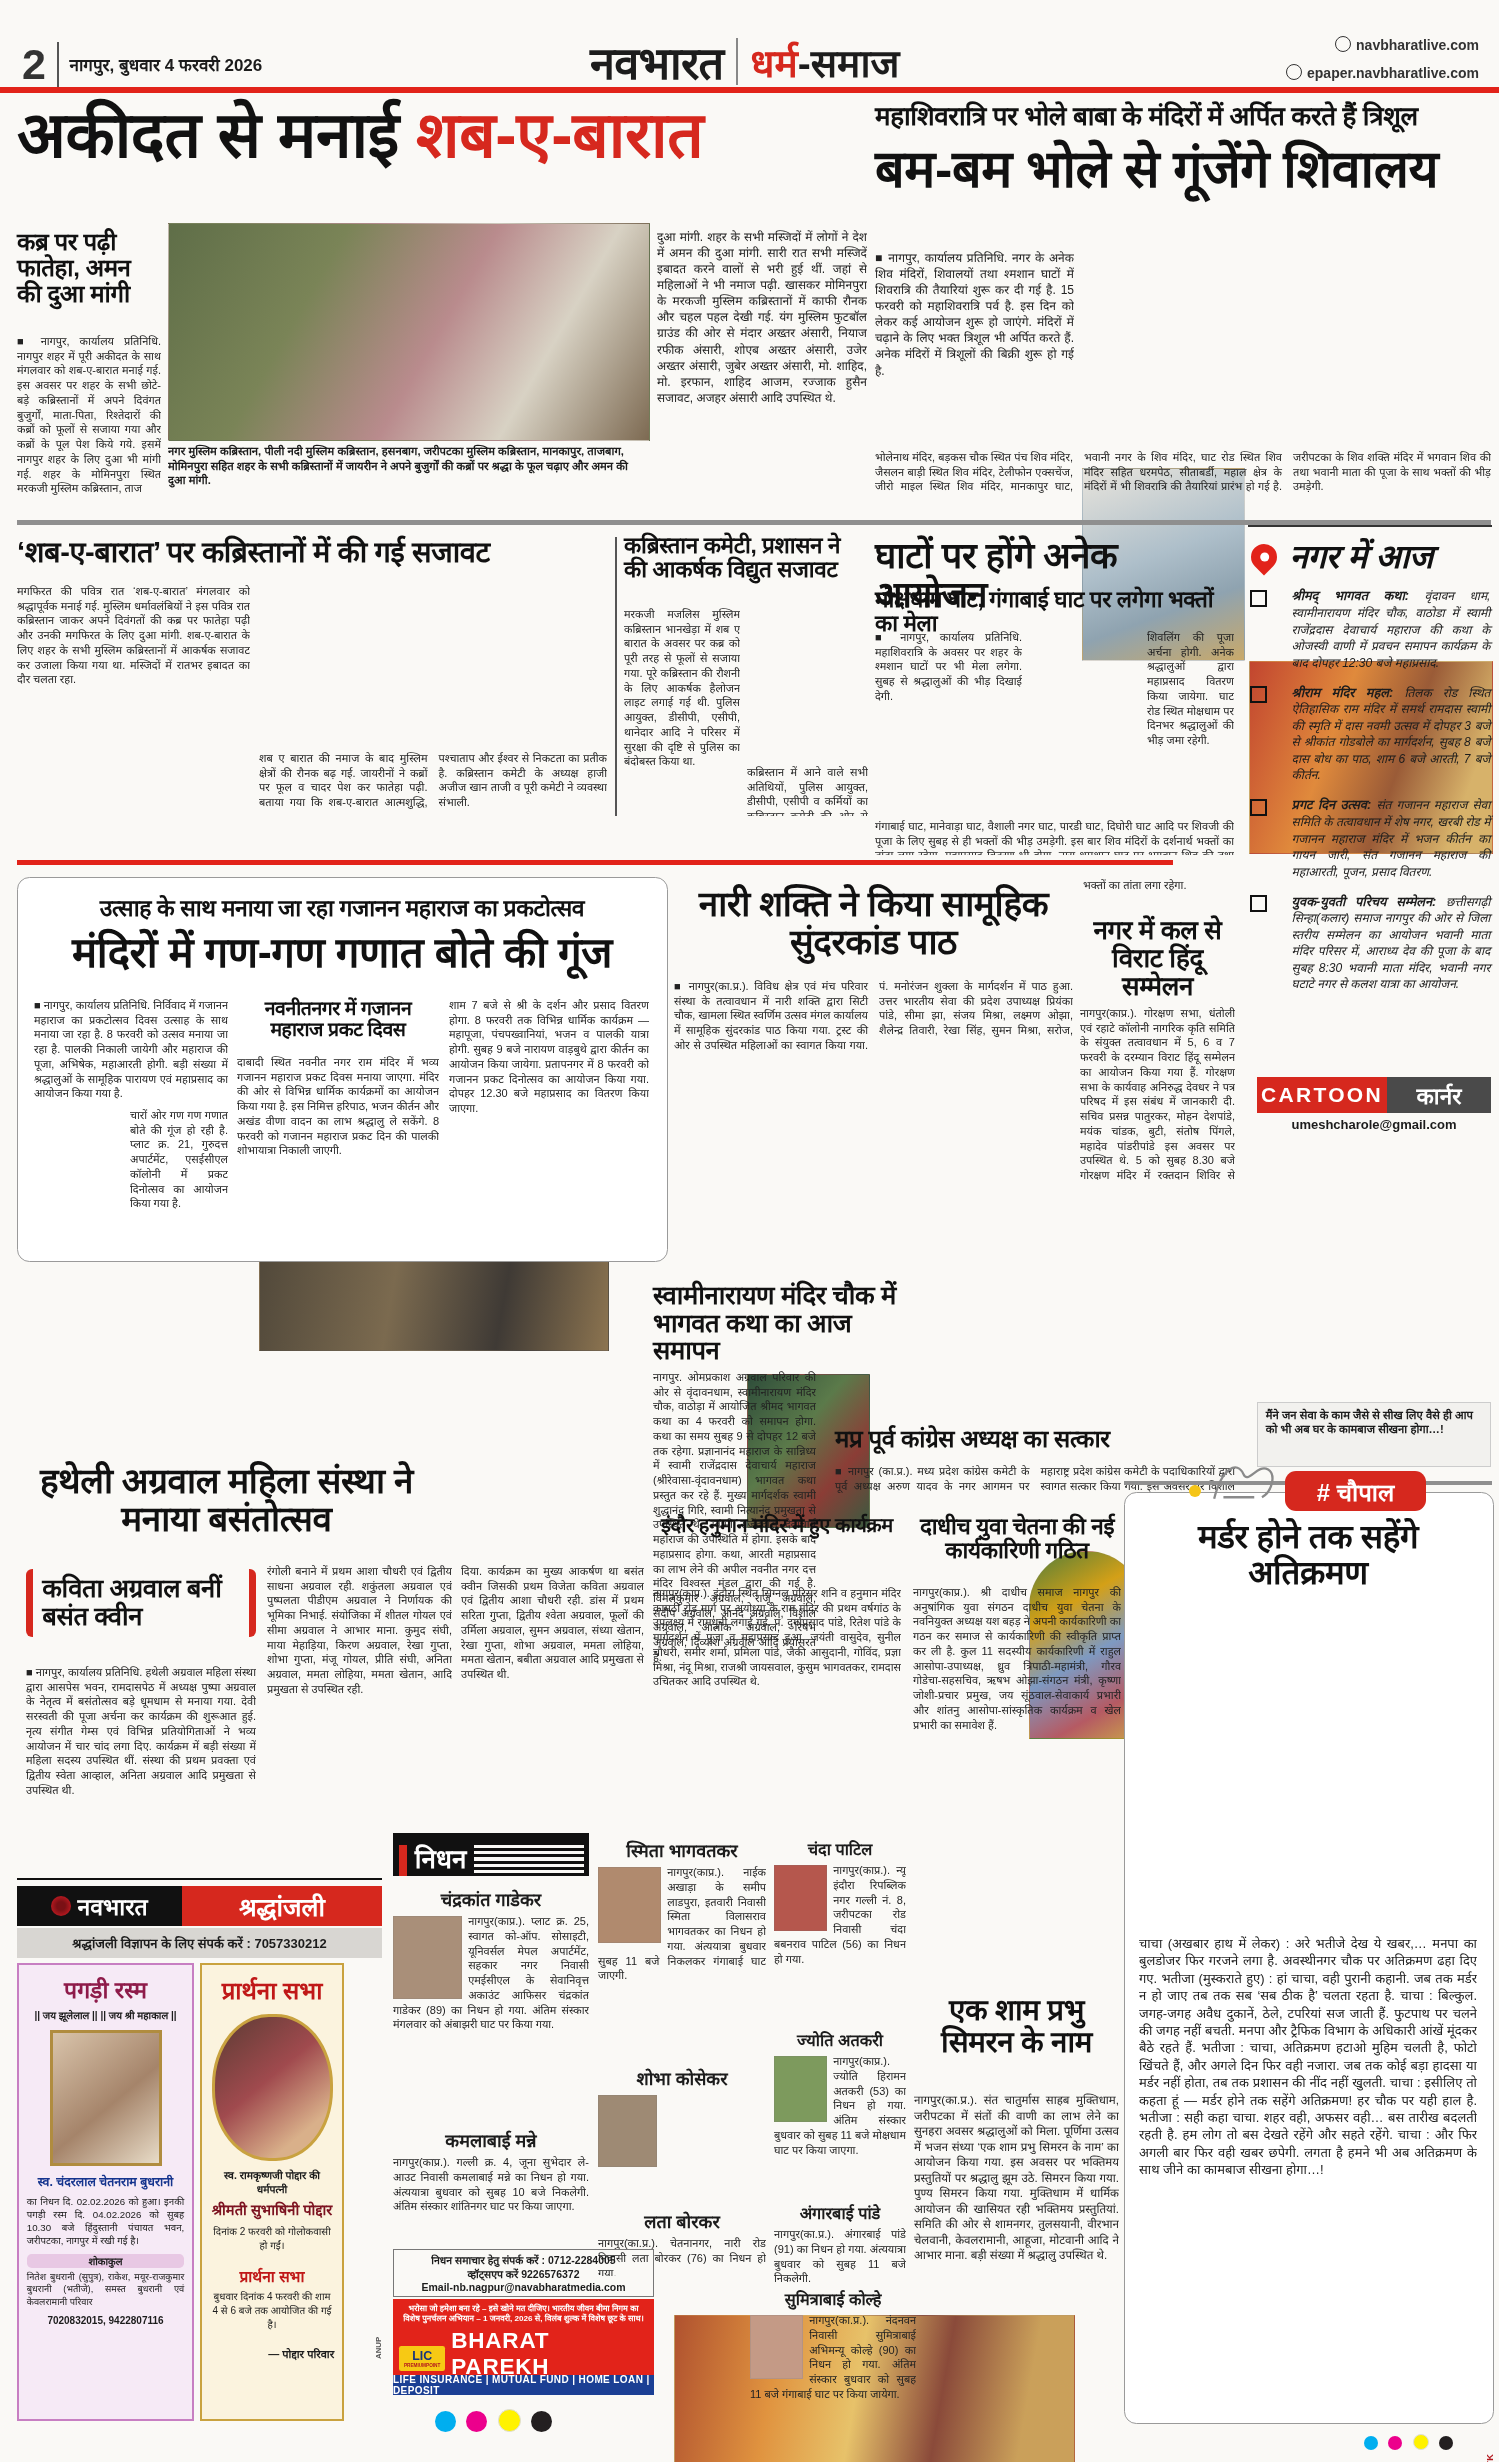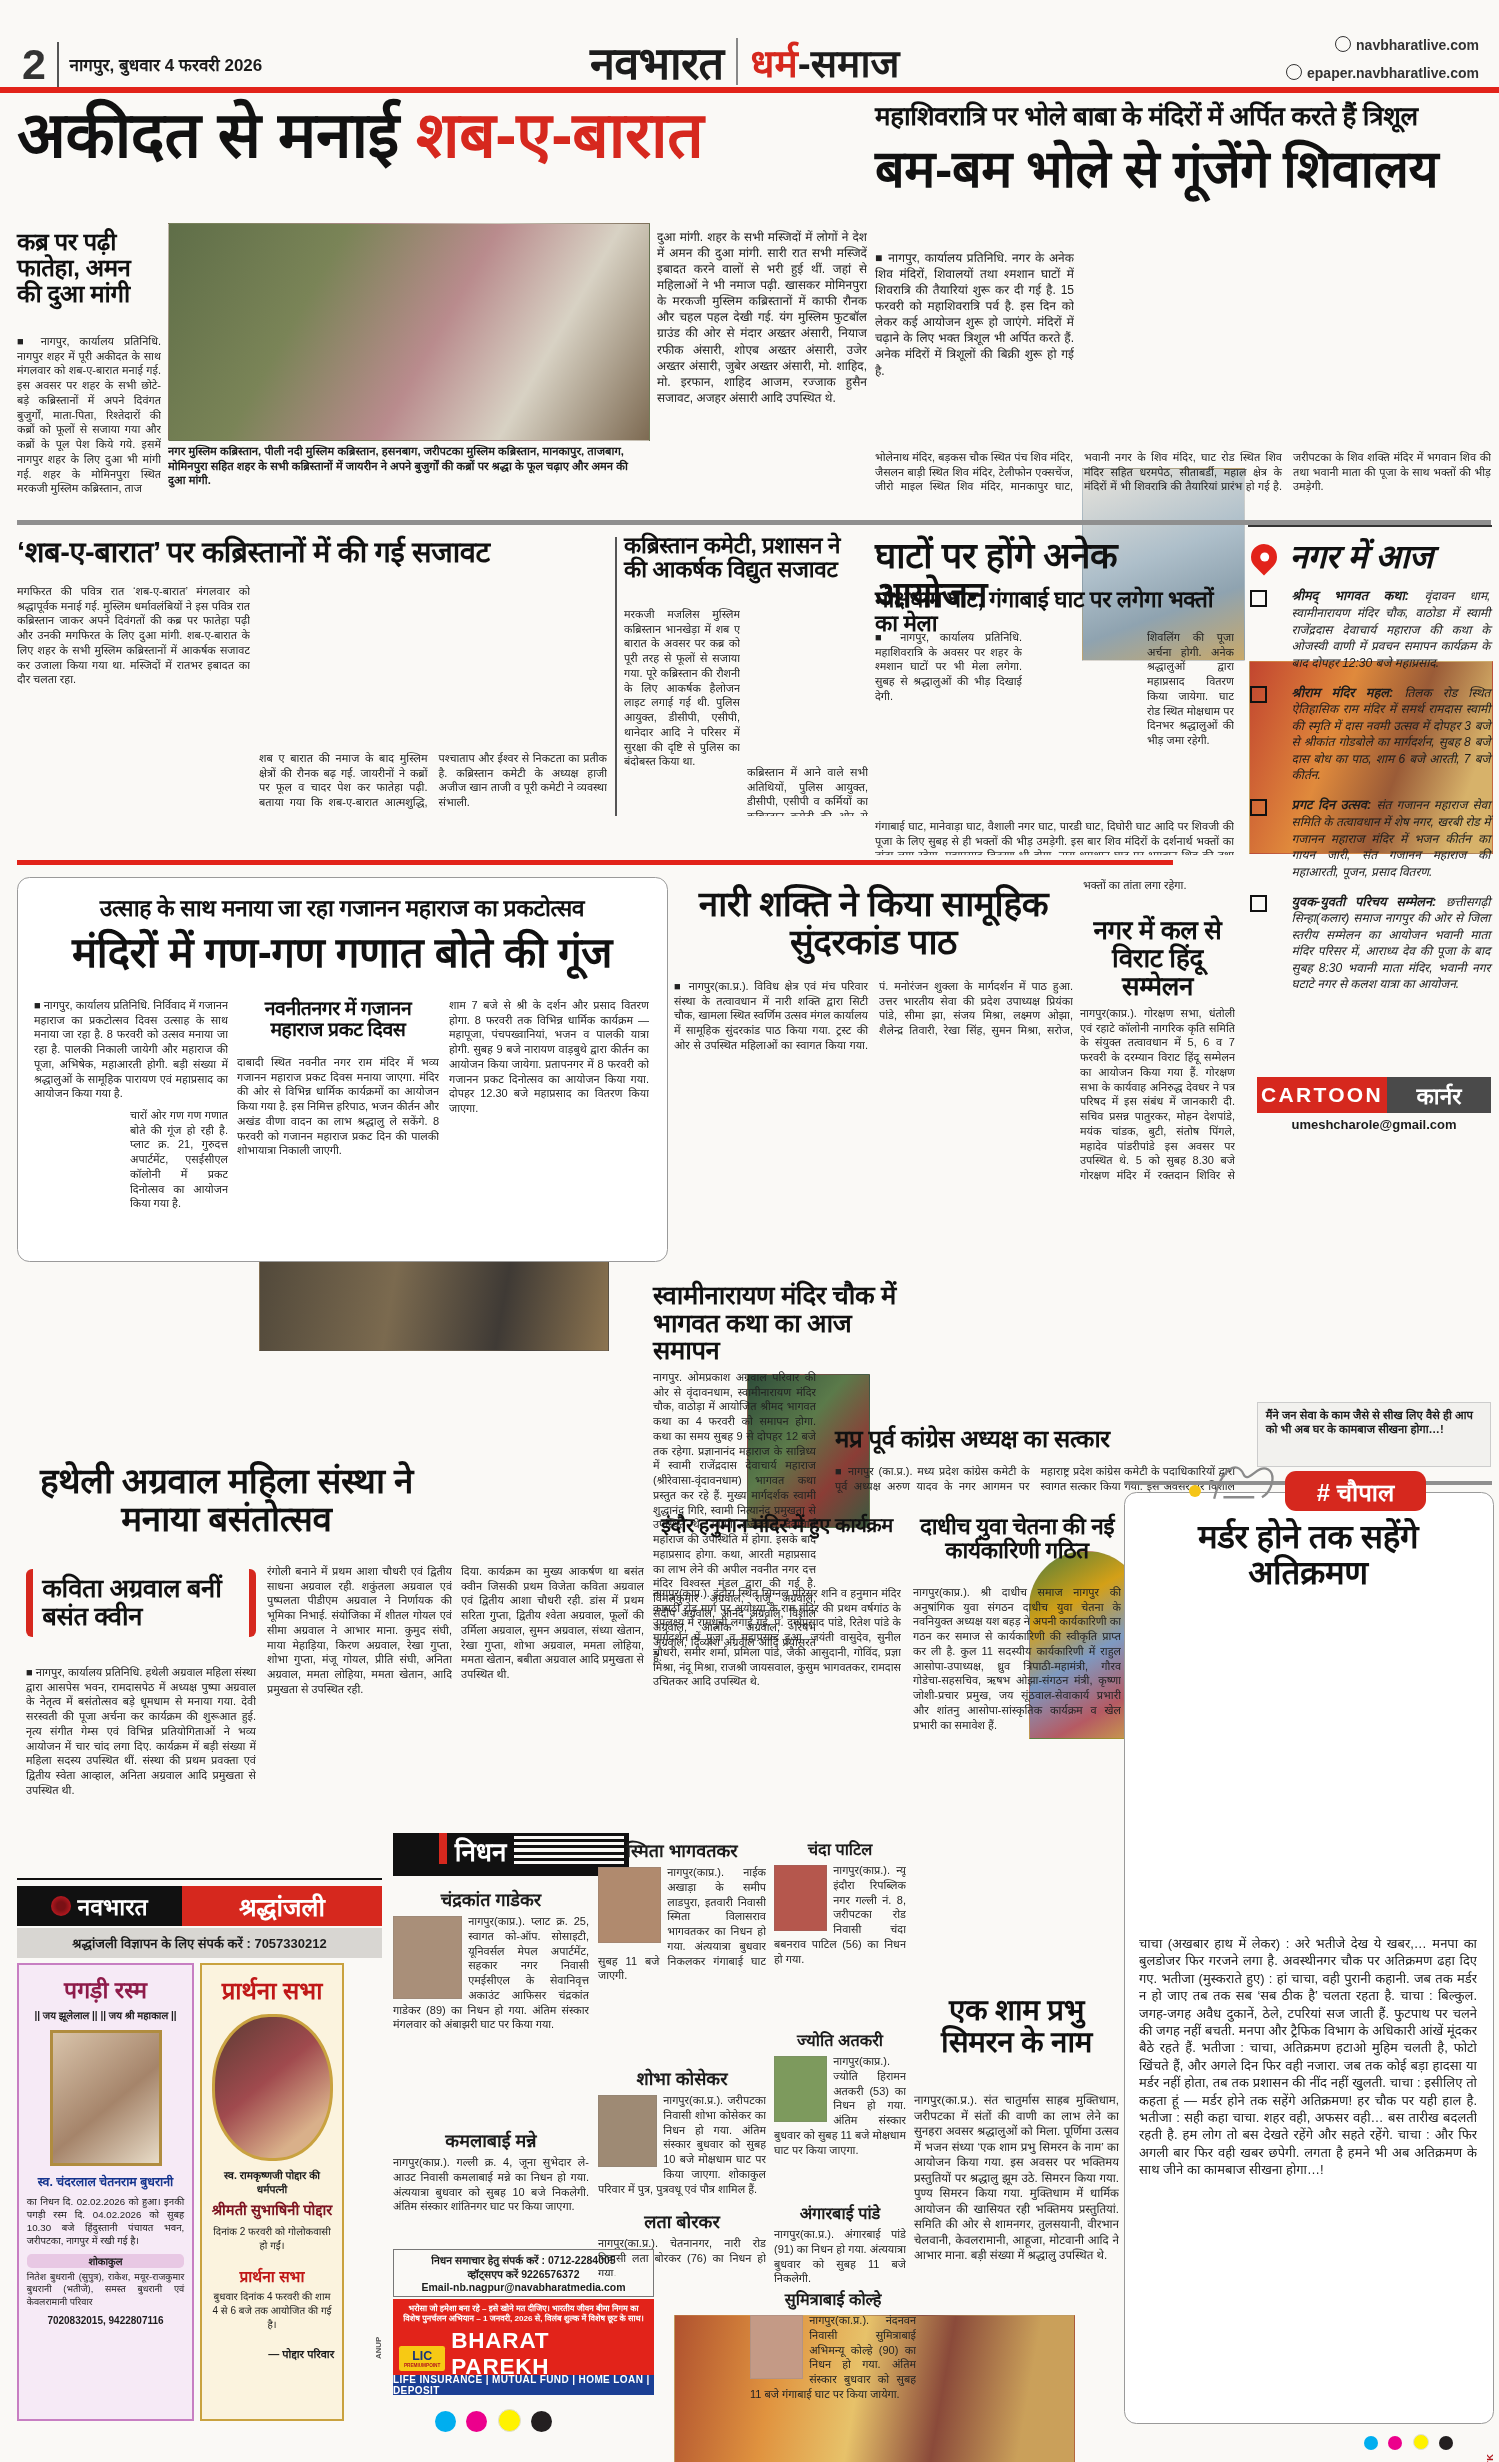--- a/index.html
+++ b/index.html
@@ -212,42 +212,42 @@
     <div style="font-size:24px;font-weight:bold;color:#c01818;">प्रार्थना सभा</div>
     <div style="width:115px;height:141px;margin:7.8px auto;border-radius:57px/71px;border:3.1px solid #c9a23f;background:linear-gradient(140deg,#5a3b33 0%,#a04a4e 45%,#d9b08a 80%);"></div>
     <div style="font-size:10.5px;font-weight:bold;">स्व. रामकृष्णजी पोद्दार की धर्मपत्नी</div>
     <div style="font-size:14.7px;font-weight:bold;color:#7c1220;margin-top:3.1px;">श्रीमती सुभाषिनी पोद्दार</div>
     <div style="font-size:10px;margin-top:4.7px;">दिनांक 2 फरवरी को गोलोकवासी हो गईं।</div>
     <div style="font-size:15.5px;font-weight:bold;color:#c01818;margin-top:12.4px;">प्रार्थना सभा</div>
     <div style="font-size:10px;line-height:1.4;margin-top:3.1px;">बुधवार दिनांक 4 फरवरी की शाम 4 से 6 बजे तक आयोजित की गई है।</div>
     <div style="font-size:11px;font-weight:bold;text-align:right;margin-top:14px;">— पोद्दार परिवार</div>
   </div>
 
-  <div class="abs" style="left:393px;top:1833px;width:196px;height:43px;background:#111;display:flex;align-items:flex-start;padding-left:40px;">
+  <div class="abs" style="left:393px;top:1833px;width:196px;height:43px;background:#111;display:flex;align-items:flex-end;">
     <div style="width:7.8px;height:31px;background:#d6281e;margin:0 7.8px 0 6.2px;"></div>
     <div style="color:#fff;font-size:26px;font-weight:bold;margin-right:7.8px;">निधन</div>
     <div class="stripes" style="flex:1;height:34px;margin-right:4.7px;"></div>
   </div>
 
   <div class="abs" style="left:393px;top:1887px;width:196px;">
     <div class="nid-name">चंद्रकांत गाडेकर</div>
     <div class="body sm" style="overflow:hidden;height:203px;"><span class="nid-photo"></span><span>नागपुर(काप्र.). प्लाट क्र. 25, स्वागत को-ऑप. सोसाइटी, यूनिवर्सल मेपल अपार्टमेंट, सहकार नगर निवासी एमईसीएल के सेवानिवृत्त अकाउंट आफिसर चंद्रकांत गाडेकर (89) का निधन हो गया. अंतिम संस्कार मंगलवार को अंबाझरी घाट पर किया गया.</span></div>
   </div>
   <div class="abs" style="left:393px;top:2128px;width:196px;">
     <div class="nid-name">कमलाबाई मन्ने</div>
     <div class="body sm" style="overflow:hidden;height:92px;">नागपुर(काप्र.). गल्ली क्र. 4, जूना सुभेदार ले-आउट निवासी कमलाबाई मन्ने का निधन हो गया. अंत्ययात्रा बुधवार को सुबह 10 बजे निकलेगी. अंतिम संस्कार शांतिनगर घाट पर किया जाएगा.</div>
   </div>
 
   <div class="abs" style="left:598px;top:1838px;width:168px;">
     <div class="nid-name">स्मिता भागवतकर</div>
     <div class="body sm" style="overflow:hidden;height:199px;"><span class="nid-photo" style="width:61px;height:74px;background:#b08a6e;"></span><span>नागपुर(काप्र.). नाईक अखाड़ा के समीप लाडपुरा, इतवारी निवासी स्मिता विलासराव भागवतकर का निधन हो गया. अंत्ययात्रा बुधवार सुबह 11 बजे निकलकर गंगाबाई घाट जाएगी.</span></div>
   </div>
   <div class="abs" style="left:598px;top:2066px;width:168px;">
     <div class="nid-name">शोभा कोसेकर</div>
-    <div class="body sm" style="overflow:hidden;height:138px;"><span class="nid-photo" style="width:57px;height:70px;background:#9e8a74;"></span><span>नागपुर(का.प्र.). जरीपटका निवासी शोभा कोसेकर का निधन हो गया. अंतिम संस्कार बुधवार को सुबह 10 बजे मोक्षधाम घाट पर किया जाएगा. शोकाकुल परिवार में पुत्र, पुत्रवधू एवं पौत्र शामिल हैं.</span></div>
+    <div class="body sm" style="overflow:hidden;height:138px;"><span class="nid-photo" style="width:57px;height:70px;background:#9e8a74;"></span></div>
   </div>
   <div class="abs" style="left:598px;top:2209px;width:168px;">
     <div class="nid-name">लता बोरकर</div>
     <div class="body sm" style="overflow:hidden;height:40px;">नागपुर(का.प्र.). चेतनानगर, नारी रोड निवासी लता बोरकर (76) का निधन हो गया.</div>
   </div>
 
   <div class="abs" style="left:774px;top:1838px;width:132px;">
     <div class="nid-name" style="font-size:16.3px;">चंदा पाटिल</div>
     <div class="body sm" style="overflow:hidden;height:161px;"><span class="nid-photo" style="width:51px;height:64px;background:#b5574d;"></span><span>नागपुर(काप्र.). न्यू इंदौरा रिपब्लिक नगर गल्ली नं. 8, जरीपटका रोड निवासी चंदा बबनराव पाटिल (56) का निधन हो गया.</span></div>
   </div>

